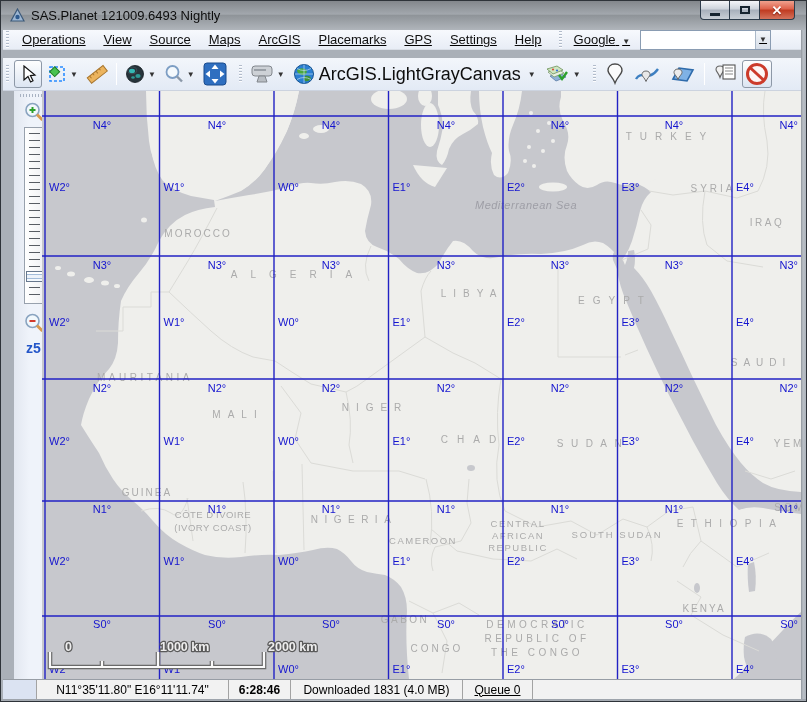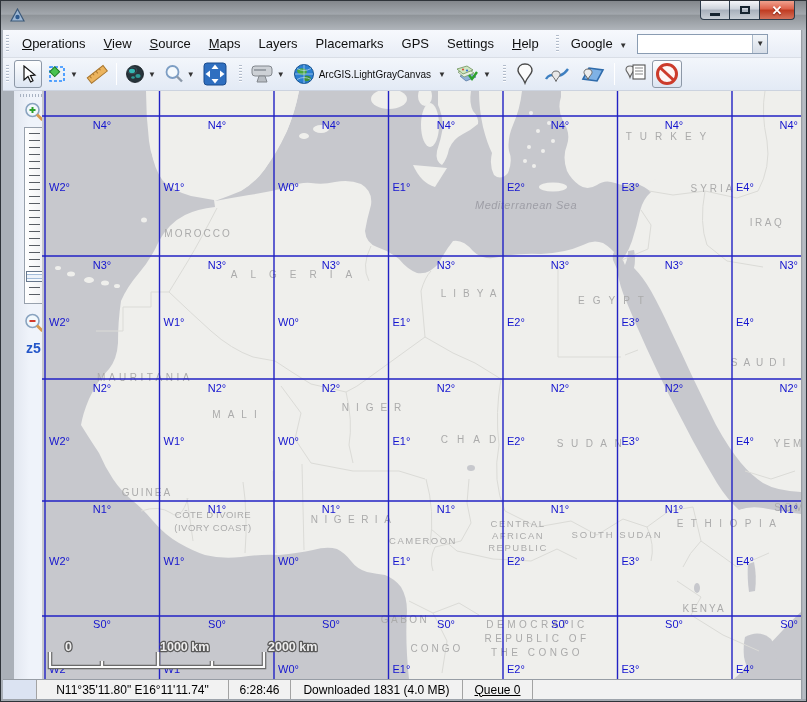--- a/index.html
+++ b/index.html
@@ -15,39 +15,39 @@
   .wbtn{height:19px;border:1px solid #2d3c4b;border-top:none;display:flex;align-items:center;justify-content:center;
     background:linear-gradient(#f4f6f9,#ccd3db 45%,#a7b0bb 50%,#c9cfd6);}
   .wbtn.min{width:30px;border-radius:0 0 0 4px;}
   .wbtn.max{width:29px;border-left:none;border-right:none;}
   .wbtn.close{width:36px;border-radius:0 0 4px 0;
     background:linear-gradient(#f0a18e,#dd6049 45%,#bf3a20 50%,#d4735c);}
   .glyph-min{width:10px;height:3px;background:#16242f;margin-top:8px;}
   .glyph-max{width:10px;height:8px;border:2px solid #16242f;background:transparent;}
   .glyph-close{color:#fff;font-size:13px;font-weight:bold;line-height:1;text-shadow:0 1px 1px #7a1202;}
   
-  .menubar{position:absolute;left:2px;top:29px;width:798px;height:28px;display:flex;align-items:center;
-    background:linear-gradient(#f7f9fd,#e8edf6);border-bottom:1px solid #d9dee6;}
+  .menubar{position:absolute;left:2px;top:29px;width:798px;height:20px;display:flex;align-items:center;
+    background:linear-gradient(#f7f9fd,#e8edf6);border-bottom:1px solid #d9dee6;text-decoration:underline;}
   .grip-v{width:3px;height:18px;margin:0 4px 0 3px;
     background:repeating-linear-gradient(180deg,#b2bccb 0 1px,#fdfdfe 1px 2px,transparent 2px 3px);}
   .menu-item{padding:4px 9px;font-size:13px;color:#101010;white-space:nowrap;}
   .google-label{font-size:13px;color:#101010;padding:0 4px 0 8px;white-space:nowrap;}
   .dd-arrow{font-size:8px;color:#333;margin-left:3px;}
   .searchbox{width:131px;height:20px;border:1px solid #8a9cb2;background:#fff;display:flex;margin-left:6px;}
   .searchbox input{flex:1;border:none;outline:none;font-size:12px;padding:0 3px;min-width:0;}
   .sb-btn{width:15px;display:flex;align-items:center;justify-content:center;font-size:8px;color:#333;
     background:linear-gradient(#f3f6f9,#d6dde7);border-left:1px solid #aab8c8;}
   
   .toolbar{position:absolute;left:2px;top:57px;width:798px;height:33px;display:flex;align-items:center;
     background:linear-gradient(#f3f6fb,#e3eaf5);border-bottom:1px solid #ccd3df;}
   .tbtn{height:28px;min-width:28px;padding:0 2px;display:flex;align-items:center;justify-content:center;
     border:1px solid transparent;border-radius:3px;margin:0 1px;}
   .tbtn.selected{border-color:#8d98a7;background:linear-gradient(#fefefe,#dce5f2);}
   .tsep{width:1px;height:22px;background:#c3cad6;border-right:1px solid #fff;margin:0 4px;}
-  .src-label{font-size:10px;color:#0d0d0d;margin:0 4px 0 4px;white-space:nowrap;}
+  .src-label{font-size:18px;color:#0d0d0d;margin:0 4px 0 4px;white-space:nowrap;}
   
   .zoombar{position:absolute;left:13px;top:90px;width:39px;height:588px;
     background:linear-gradient(90deg,#e2e7f0,#eff3fa 40%);border-right:1px solid #c6cdd8;}
   .grip-h{width:26px;height:3px;margin:3px auto 0 auto;
     background:repeating-linear-gradient(90deg,#a8b2c2 0 1px,transparent 1px 3px);}
   .zoombar .zi{position:absolute;left:9px;}
   .slider{position:absolute;left:10px;top:36px;width:21px;height:177px;border:1px solid #98a1ad;
     background:linear-gradient(90deg,#ffffff,#f0f1f4);}
   .slider .ticks{position:absolute;left:4px;right:4px;top:5px;bottom:4px;
     background:repeating-linear-gradient(180deg,#585d64 0 1px,transparent 1px 7px);}
@@ -72,41 +72,42 @@
 </head>
 <body>
 
 <div class="window">
 
   <div class="titlebar">
     <svg class="title-icon" viewBox="0 0 15 15">
       <polygon points="7.5,1 14,13 1,13" fill="#9db6d2" stroke="#3d5a7a" stroke-width="1.2"></polygon>
       <circle cx="7.5" cy="9" r="2.2" fill="#2f5b8f"></circle>
     </svg>
+    <span class="title-text">SAS.Planet 121009.6493 Nightly</span>
     <div class="win-btns">
       <div class="wbtn min">
           <div class="glyph-min"></div>
         </div>
       <div class="wbtn max">
           <div class="glyph-max"></div>
         </div>
       <div class="wbtn close">
           <span class="glyph-close">✕</span>
         </div>
     </div>
   </div>
 
   <div class="menubar">
     <div class="grip-v"></div>
     <div id="menu-items" style="display:flex;align-items:center;">
         <span class="menu-item"><u>O</u>perations</span>
         <span class="menu-item"><u>V</u>iew</span>
         <span class="menu-item"><u>S</u>ource</span>
         <span class="menu-item"><u>M</u>aps</span>
-        <span class="menu-item">Layers</span>
+        <span class="menu-item">ArcGIS</span>
         <span class="menu-item">Placemarks</span>
         <span class="menu-item">GPS</span>
         <span class="menu-item">Settings</span>
         <span class="menu-item"><u>H</u>elp</span>
       </div>
     <div class="grip-v" style="margin-left:8px;"></div>
     <span class="google-label"><span>Google</span> <span class="dd-arrow">▼</span></span>
     <div class="searchbox">
       <input value="" style="">
       <div class="sb-btn">
@@ -447,19 +448,19 @@
           <text x="267" y="650" fill="#eeeeee" stroke="#5a5a5a" stroke-width="2.6" paint-order="stroke" stroke-linejoin="round" font-size="12.5" font-weight="bold">2000 km</text>
         </g>
     </svg>
   </div>
 
   <div class="frame-right"></div>
 
   <div class="statusbar">
     <div class="scell first"></div>
     <div class="scell" style="width:192px;">N11°35'11.80" E16°11'11.74"</div>
-    <div class="scell" style="width:62px;">6:28:46</div>
+    <div class="scell" style="width:62px;font-weight:bold;">6:28:46</div>
     <div class="scell" style="width:172px;">Downloaded 1831 (4.0 MB)</div>
     <div class="scell" style="width:70px;text-decoration:underline;">Queue 0</div>
   </div>
 
   <div class="frame-bottom"></div>
 </div>
 
 </body></html>

